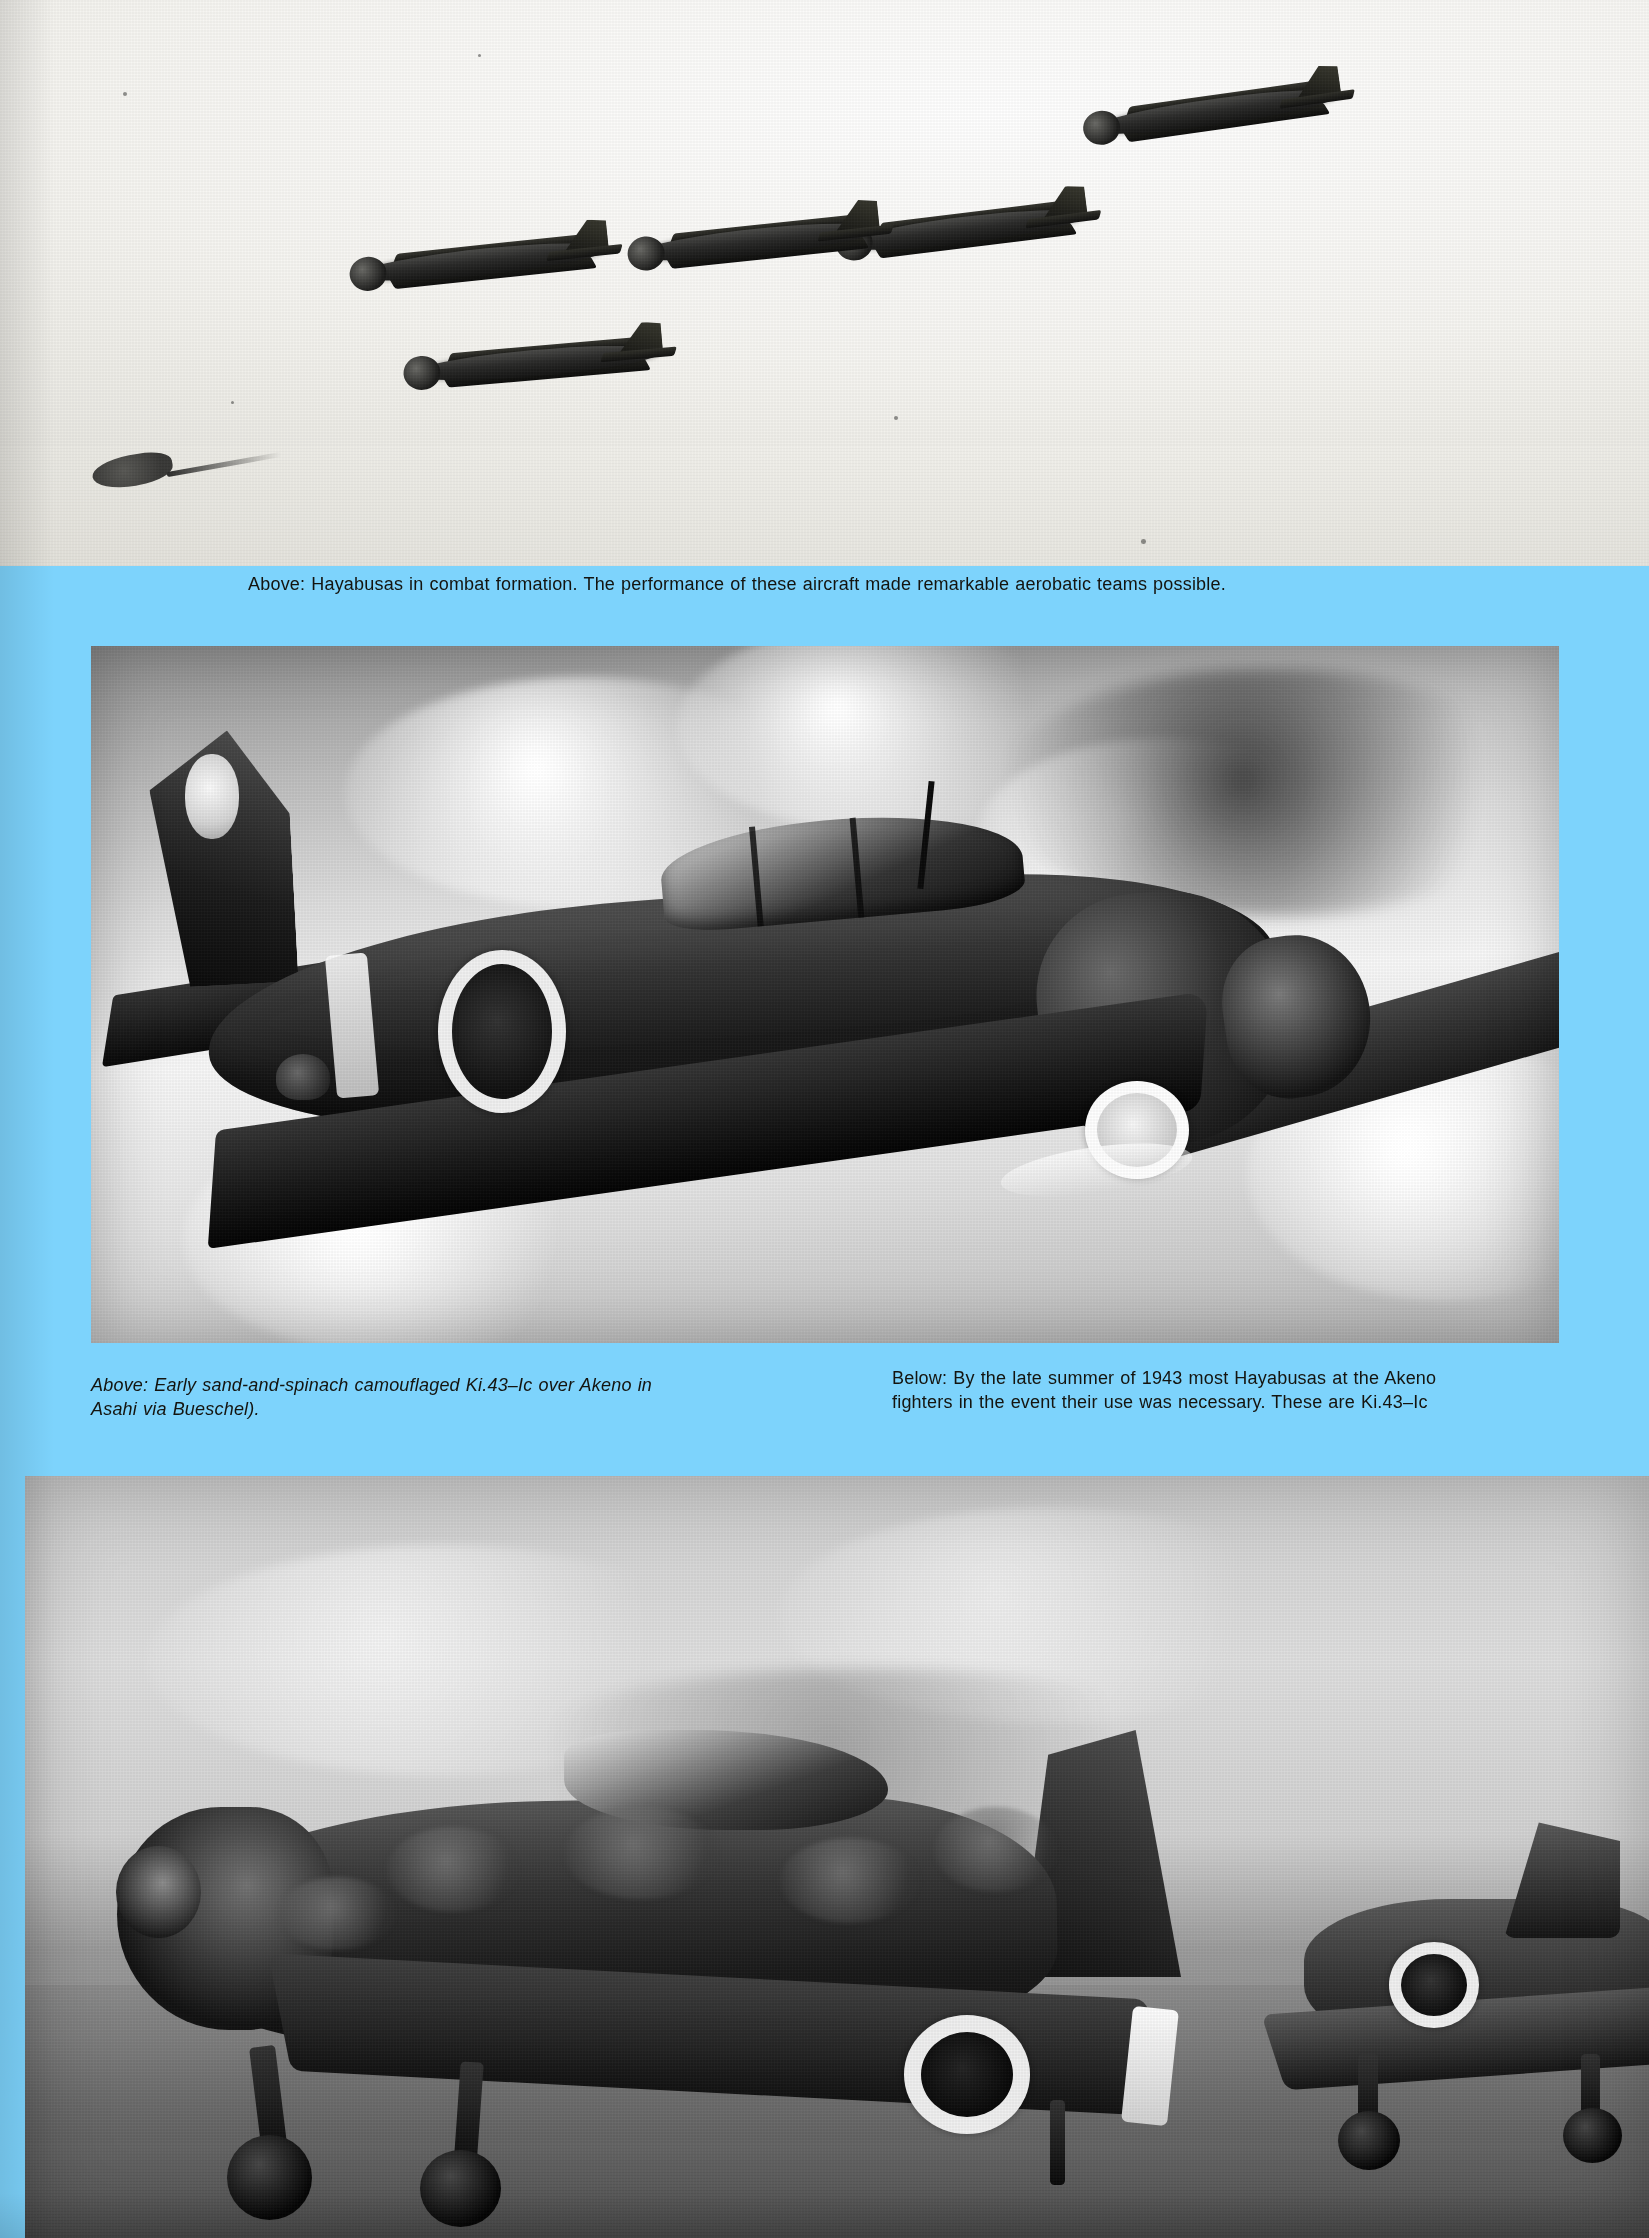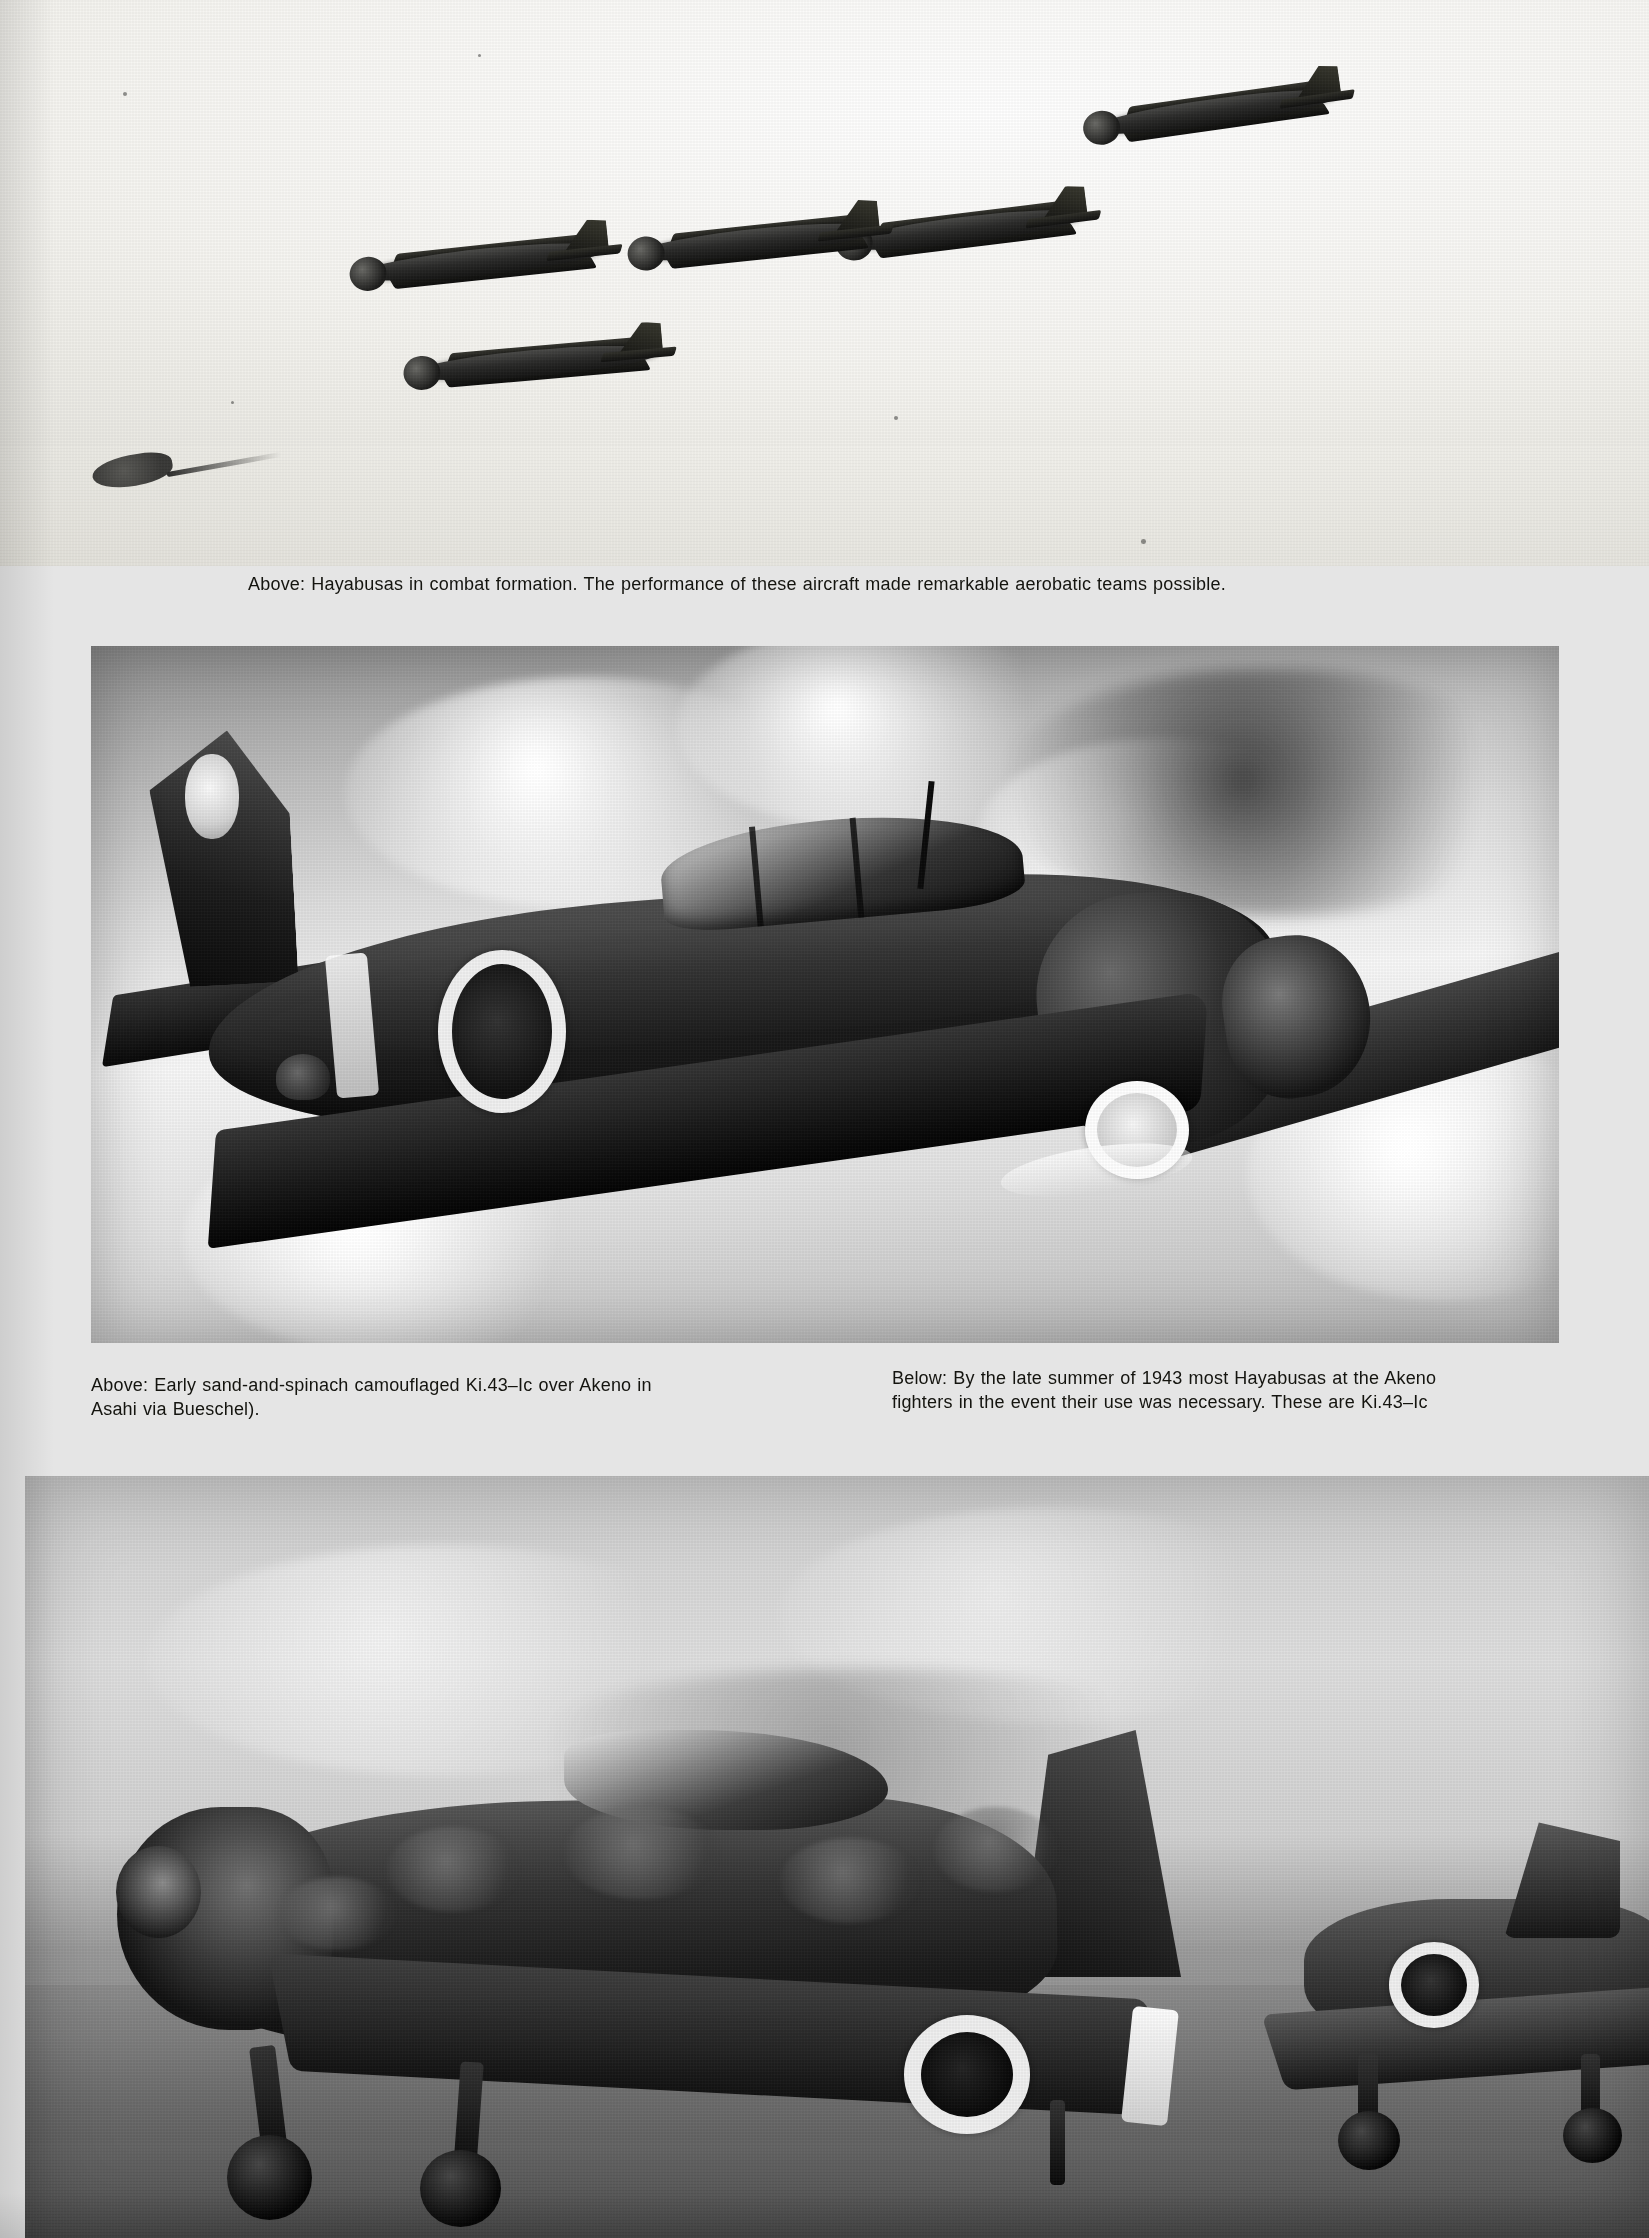--- a/index.html
+++ b/index.html
@@ -12,21 +12,21 @@
     height: 2239px;
     font-family: "Liberation Sans", sans-serif;
     color: #111;
     overflow: hidden;
     position: relative;
   }
 
   .page {
     position: absolute;
     inset: 0;
-    background: #e5e5e5;
+    background: #7dd3fc;
   }
 
   
   .photo {
     position: absolute;
     overflow: hidden;
     background: #cfcfcb;
     filter: grayscale(100%) contrast(108%);
   }
   .photo .sky {
@@ -454,21 +454,21 @@
 
       <div style="position:absolute; left:185px; top:408px; width:54px; height:46px;
                   background: radial-gradient(circle at 40% 40%, #6c6b60, #1b1a15);
                   border-radius:50% 50% 40% 40%;"></div>
     </div>
 
     <div class="grain"></div>
     <div class="vign" style="box-shadow: inset 0 0 69px rgba(0,0,0,.25);"></div>
   </div>
 
-  <div class="caption" style="left:91px; top:1373px; width:778px;">
+  <div class="caption" style="left:91px; top:1373px; width:778px;font-style:italic;">
     <p>Above: Early sand-and-spinach camouflaged Ki.43–Ic over Akeno in</p>
     <p>Asahi via Bueschel).</p>
   </div>
 
   <div class="caption" style="left:892px; top:1366px; width:697px;">
     <p>Below: By the late summer of 1943 most Hayabusas at the Akeno</p>
     <p>fighters in the event their use was necessary. These are Ki.43–Ic</p>
   </div>
 
   <div class="photo" id="photo-splotch">

